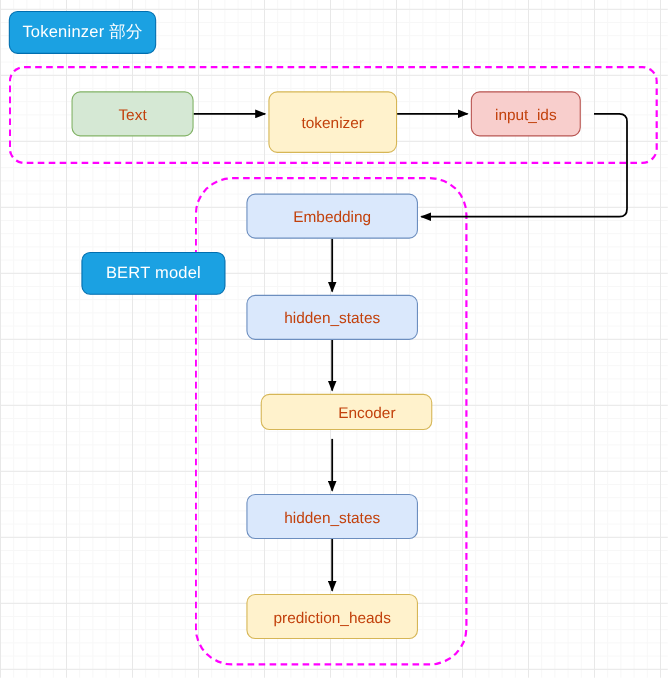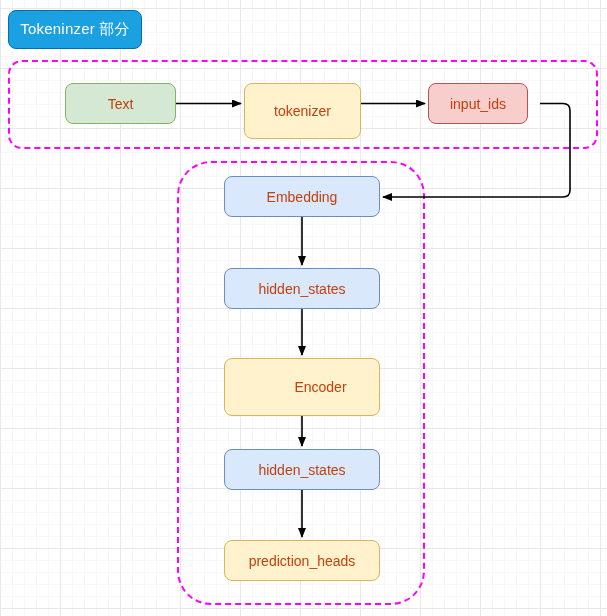--- a/index.html
+++ b/index.html
@@ -99,21 +99,21 @@
   .node-green  { background-color: #d5e8d4; border-color: #82b366; }
   .node-yellow { background-color: #fff2cc; border-color: #d6b656; }
   .node-red    { background-color: #f8cecc; border-color: #b85450; }
   .node-blue   { background-color: #dae8fc; border-color: #6c8ebf; }
 
   #node-text            { left: 65px;  top: 83px;  width: 111px; height: 41px; }
   #node-tokenizer       { left: 244px; top: 83px;  width: 117px; height: 56px; }
   #node-input-ids       { left: 428px; top: 83px;  width: 100px; height: 41px; }
   #node-embedding       { left: 224px; top: 176px; width: 156px; height: 41px; }
   #node-hidden-states-1 { left: 224px; top: 268px; width: 156px; height: 41px; }
-  #node-encoder         { left: 224px; top: 358px; width: 156px; height: 58px; padding-left: 37px; }
+  #node-encoder         { left: 237px; top: 358px; width: 156px; height: 33px; padding-left: 37px; }
   #node-hidden-states-2 { left: 224px; top: 449px; width: 156px; height: 41px; }
   #node-prediction      { left: 224px; top: 540px; width: 156px; height: 41px; text-align: center; }
 
   
   #connectors {
     position: absolute;
     left: 0;
     top: 0;
     width: 607px;
     height: 616px;
@@ -145,20 +145,21 @@
 
     <line x1="302" y1="309" x2="302" y2="355" stroke="#000000" stroke-width="1.6" marker-end="url(#arrowhead)"></line>
 
     <line x1="302" y1="399" x2="302" y2="446" stroke="#000000" stroke-width="1.6" marker-end="url(#arrowhead)"></line>
 
     <line x1="302" y1="490" x2="302" y2="537" stroke="#000000" stroke-width="1.6" marker-end="url(#arrowhead)"></line>
   </svg>
 
   <div id="label-tokenizer" class="section-label">Tokeninzer 部分</div>
 
+  <div id="label-bert" class="section-label">BERT model</div>
 
   <div id="node-text" class="node node-green">Text</div>
 
   <div id="node-tokenizer" class="node node-yellow">tokenizer</div>
 
   <div id="node-input-ids" class="node node-red">input_ids</div>
 
   <div id="node-embedding" class="node node-blue">Embedding</div>
 
   <div id="node-hidden-states-1" class="node node-blue">hidden_states</div>

